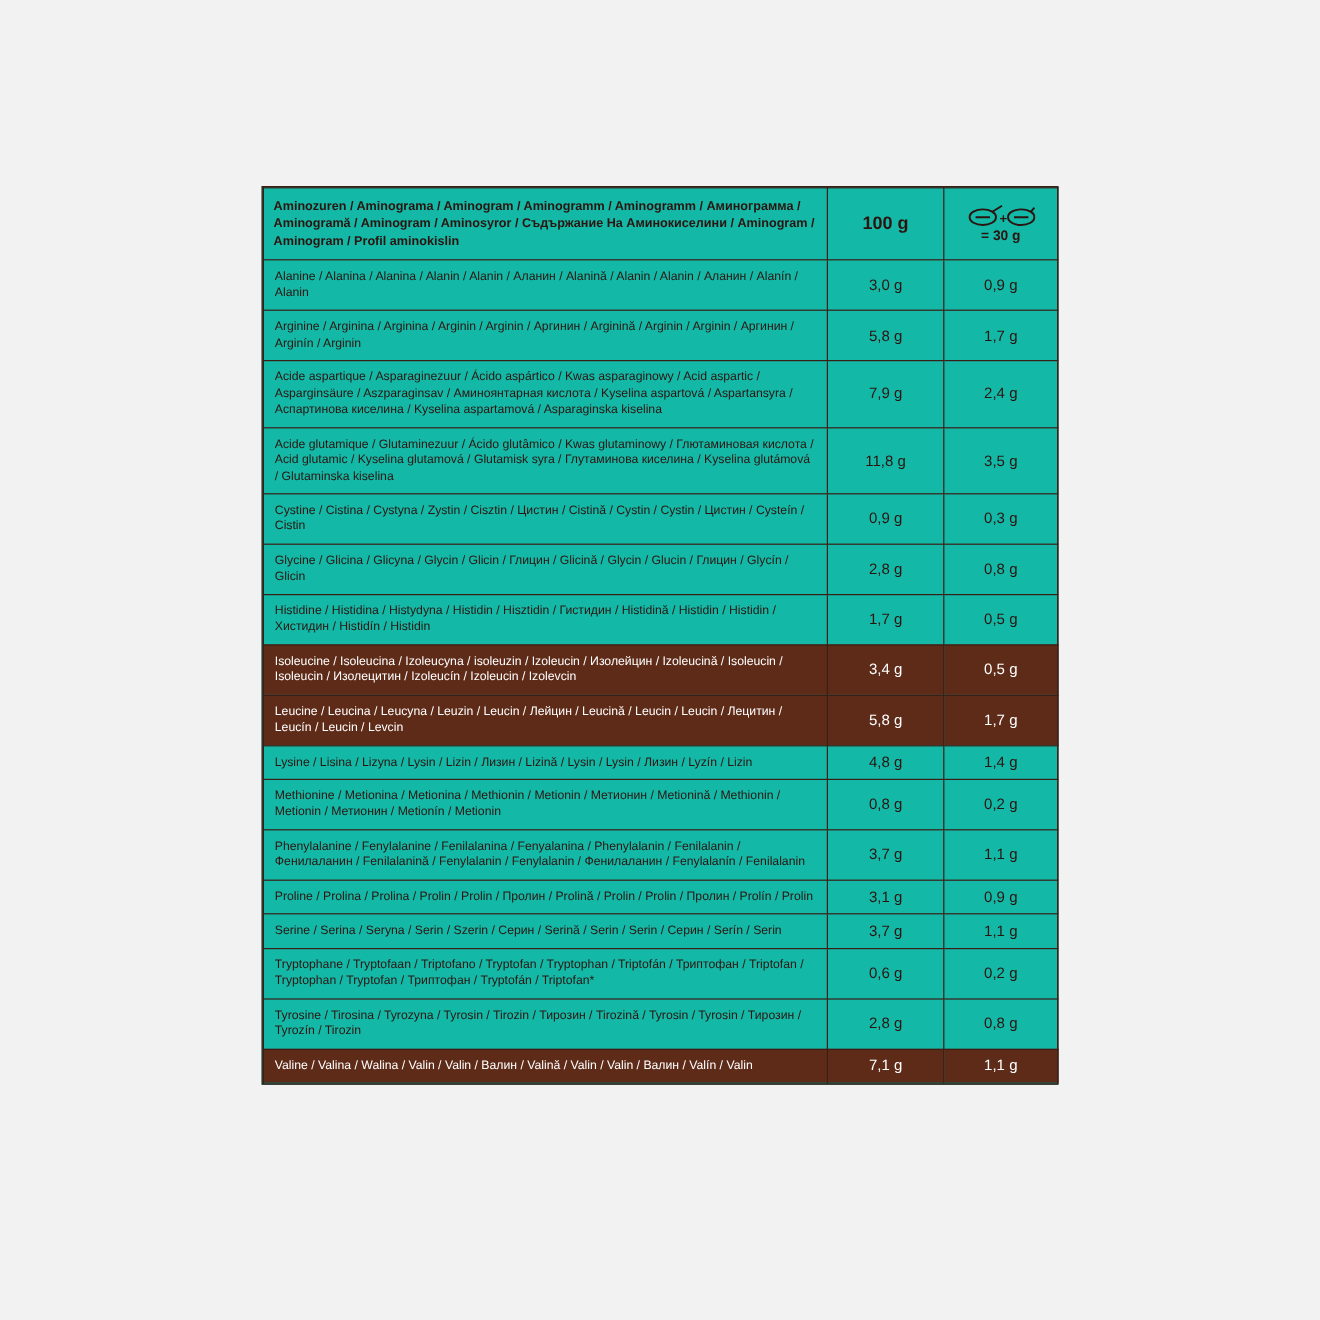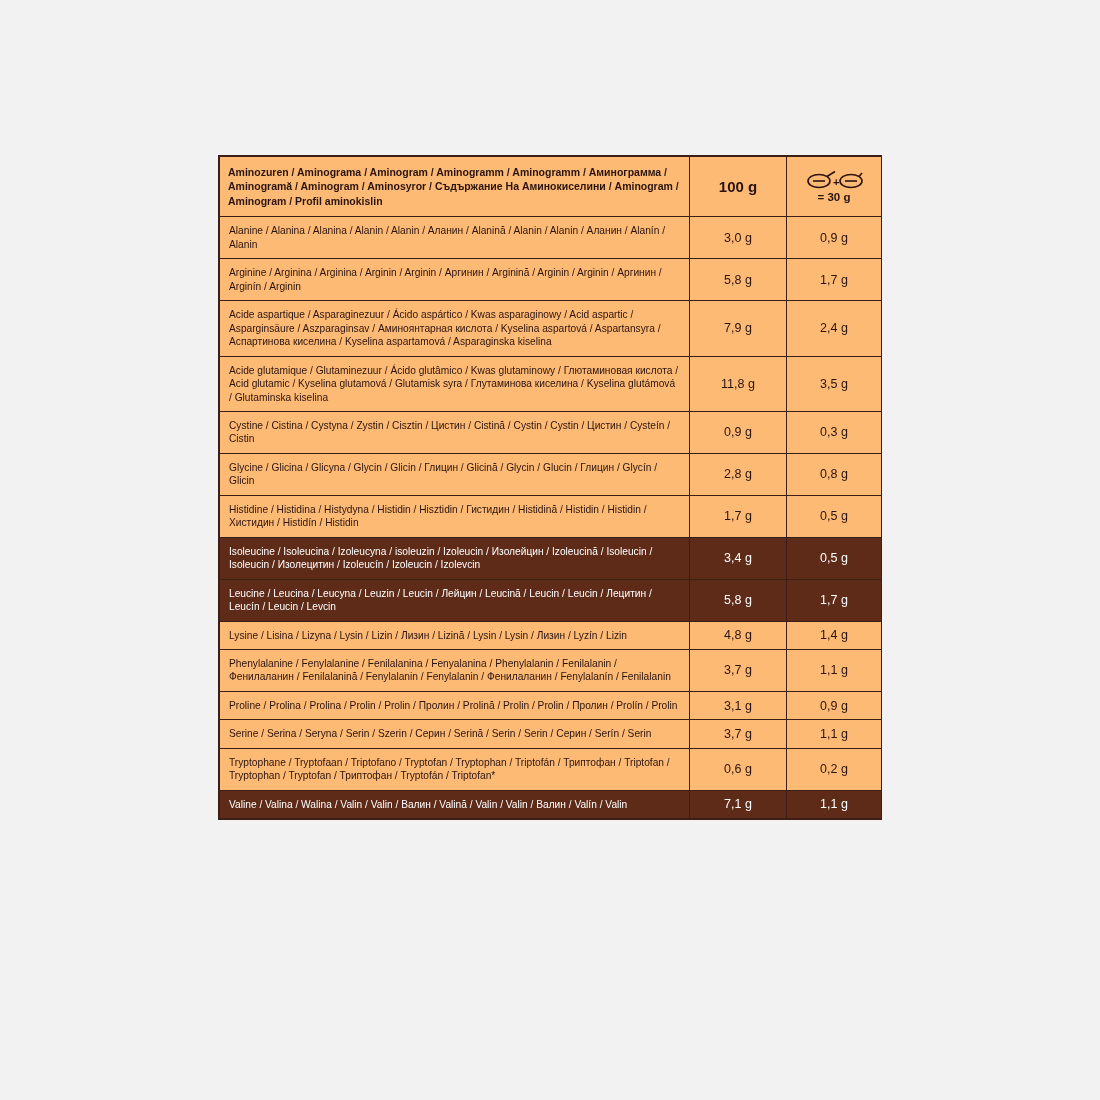--- a/index.html
+++ b/index.html
@@ -14,21 +14,21 @@
     position: relative;
     width: 1100px;
     height: 1100px;
     background: #f2f2f2;
   }
   .table-wrap {
     position: absolute;
     left: 218px;
     top: 155px;
     width: 664px;
-    background: #fdba74;
+    background: #14b8a6;
     border: 1px solid #3b1f16;
     box-sizing: border-box;
   }
   table.amino {
     border-collapse: collapse;
     width: 100%;
     table-layout: fixed;
   }
   table.amino col.c-name { width: 470px; }
   table.amino col.c-v1 { width: 97px; }
@@ -161,38 +161,48 @@
             <td class="name">Leucine / Leucina / Leucyna / Leuzin / Leucin / Лейцин / Leucină / Leucin / Leucin / Лецитин / Leucín / Leucin / Levcin</td>
             <td class="val">5,8 g</td>
             <td class="val">1,7 g</td>
           </tr>
           <tr>
             <td class="name">Lysine / Lisina / Lizyna / Lysin / Lizin / Лизин / Lizină / Lysin / Lysin / Лизин / Lyzín / Lizin</td>
             <td class="val">4,8 g</td>
             <td class="val">1,4 g</td>
           </tr>
           <tr>
+            <td class="name">Methionine / Metionina / Metionina / Methionin / Metionin / Метионин / Metionină / Methionin / Metionin / Метионин / Metionín / Metionin</td>
+            <td class="val">0,8 g</td>
+            <td class="val">0,2 g</td>
+          </tr>
+          <tr>
             <td class="name">Phenylalanine / Fenylalanine / Fenilalanina / Fenyalanina / Phenylalanin / Fenilalanin / Фенилаланин / Fenilalanină / Fenylalanin / Fenylalanin / Фенилаланин / Fenylalanín / Fenilalanin</td>
             <td class="val">3,7 g</td>
             <td class="val">1,1 g</td>
           </tr>
           <tr>
             <td class="name">Proline / Prolina / Prolina / Prolin / Prolin / Пролин / Prolină / Prolin / Prolin / Пролин / Prolín / Prolin</td>
             <td class="val">3,1 g</td>
             <td class="val">0,9 g</td>
           </tr>
           <tr>
             <td class="name">Serine / Serina / Seryna / Serin / Szerin / Серин / Serină / Serin / Serin / Серин / Serín / Serin</td>
             <td class="val">3,7 g</td>
             <td class="val">1,1 g</td>
           </tr>
           <tr>
             <td class="name">Tryptophane / Tryptofaan / Triptofano / Tryptofan / Tryptophan / Triptofán / Триптофан / Triptofan / Tryptophan / Tryptofan / Триптофан / Tryptofán / Triptofan*</td>
             <td class="val">0,6 g</td>
             <td class="val">0,2 g</td>
+          </tr>
+          <tr>
+            <td class="name">Tyrosine / Tirosina / Tyrozyna / Tyrosin / Tirozin / Тирозин / Tirozină / Tyrosin / Tyrosin / Тирозин / Tyrozín / Tirozin</td>
+            <td class="val">2,8 g</td>
+            <td class="val">0,8 g</td>
           </tr>
           <tr class="hl">
             <td class="name">Valine / Valina / Walina / Valin / Valin / Валин / Valină / Valin / Valin / Валин / Valín / Valin</td>
             <td class="val">7,1 g</td>
             <td class="val">1,1 g</td>
           </tr>
         </tbody>
     </table>
   </div>
 </div>

